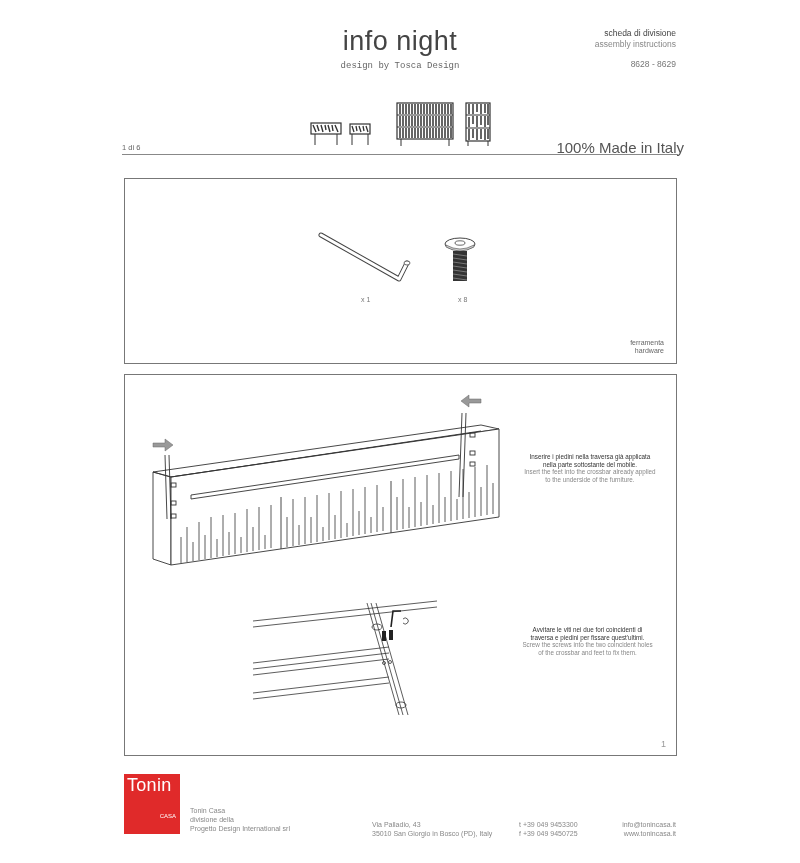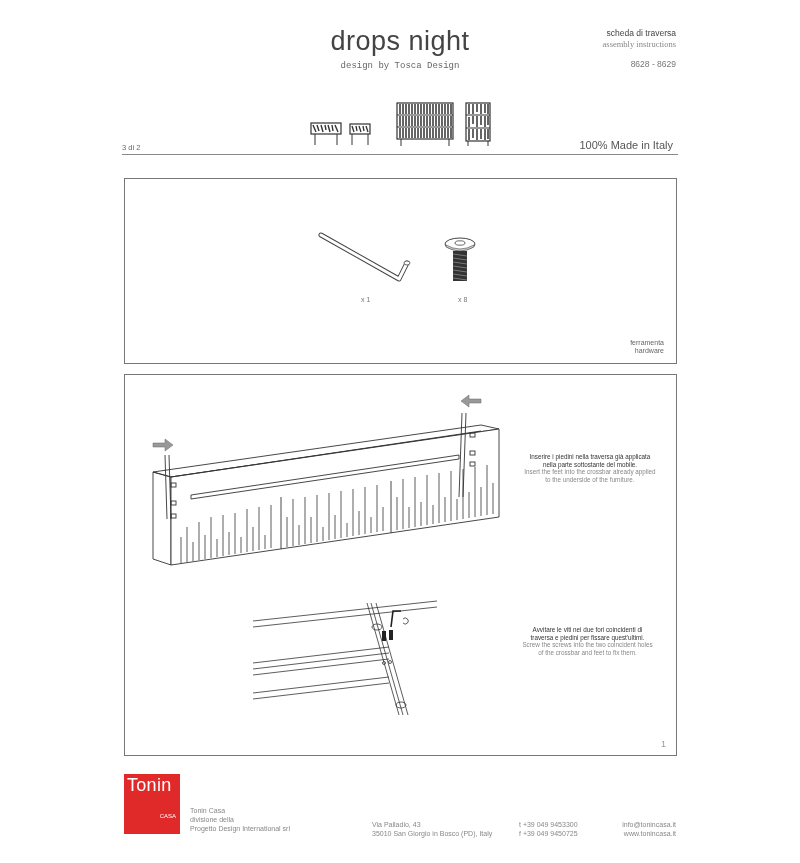--- a/index.html
+++ b/index.html
@@ -2,24 +2,24 @@
 <html><head>
 <meta charset="utf-8">
 <style>
   html, body { margin:0; padding:0; background:#ffffff; }
   body { width:800px; height:863px; position:relative; overflow:hidden; font-family:"Liberation Sans", sans-serif; color:#333; }
   .abs { position:absolute; }
   .title { left:0; width:800px; top:26px; text-align:center; font-size:27px; font-weight:300; color:#444; letter-spacing:0.5px; }
   .subtitle { left:0; width:800px; top:61px; text-align:center; font-size:9px; color:#666;font-family:Liberation Mono, monospace; }
   .hdr-right { right:124px; top:28px; text-align:right; font-size:8.5px; line-height:11px; }
   .hdr-right .it { color:#444; }
-  .hdr-right .en { color:#888;font-family:Liberation Serif, serif; }
+  .hdr-right .en { color:#888; }
   .code { right:124px; top:59px; font-size:8.5px; color:#777; text-align:center; }
   .pageno { left:122px; top:143px; font-size:7.5px; color:#666; }
-  .made { right:127px; top:139px; font-size:11px; color:#555; }
+  .made { right:116px; top:139px; font-size:15px; color:#555; }
   .hrule { left:122px; width:556px; top:154px; height:1px; background:#888; }
   .panel { border:1px solid #777; background:#fff; }
   .p1 { left:124px; top:178px; width:551px; height:184px; }
   .p2 { left:124px; top:374px; width:551px; height:380px; }
   .qty { font-size:7px; color:#777; }
   .label-hw { right:12px; bottom:8px; text-align:right; font-size:7px; line-height:8px; color:#666; }
   .instr { text-align:center; font-size:6.3px; line-height:7.6px; }
   .instr .it { color:#333; }
   .instr .en { color:#888; }
   .stepno { right:10px; bottom:6px; font-size:9px; color:#999; }
@@ -29,24 +29,24 @@
   .foot { font-size:7px; line-height:9px; color:#888; }
   .foot-company { left:190px; top:806px; }
   .foot-addr { left:372px; top:820px; }
   .foot-phone { left:519px; top:820px; }
   .foot-web { right:124px; top:820px; text-align:right; }
   svg { position:absolute; }
 </style>
 </head>
 <body>
 
-<div class="abs title">drops night</div>
+<div class="abs title">info night</div>
 <div class="abs subtitle">design by Tosca Design</div>
 <div class="abs hdr-right">
-  <div class="it">scheda di traversa</div>
+  <div class="it">scheda di divisione</div>
   <div class="en">assembly instructions</div>
 </div>
 <div class="abs code">8628 - 8629</div>
 
 <svg style="left:310px;top:122px" width="32" height="24" viewBox="0 0 32 24">
   <rect x="1" y="1" width="30" height="11" fill="#fff" stroke="#333" stroke-width="1.2"></rect>
   <path d="M3 3 L6 10 M7 3 L9 9 M11 3 L13 10 M15 3 L16 8 M18 3 L20 10 M22 3 L23 9 M25 3 L28 10" stroke="#333" stroke-width="1.4"></path>
   <line x1="5" y1="12" x2="5" y2="23" stroke="#333"></line>
     <line x1="27" y1="12" x2="27" y2="23" stroke="#333"></line>
 </svg>
@@ -74,21 +74,21 @@
     <line x1="1" y1="26" x2="25" y2="26" stroke="#333"></line>
   <g stroke="#333" stroke-width="1.5">
     <path d="M4 2v10M8 2v10M12 2v8M16 2v10M20 2v9M23 2v10"></path>
     <path d="M4 15v10M8 14v8M12 14v11M16 14v9M20 14v11M23 14v9"></path>
     <path d="M4 27v11M8 27v9M12 27v11M16 27v10M20 27v11M23 27v10"></path>
   </g>
   <line x1="3" y1="39" x2="3" y2="44" stroke="#333"></line>
     <line x1="23" y1="39" x2="23" y2="44" stroke="#333"></line>
 </svg>
 
-<div class="abs pageno">3 di 2</div>
+<div class="abs pageno">1 di 6</div>
 <div class="abs made">100% Made in Italy</div>
 <div class="abs hrule"></div>
 
 <div class="abs panel p1">
   <svg style="left:190px;top:50px" width="100" height="60" viewBox="0 0 100 60">
     <path d="M6 6 L84 50 L92 34" fill="none" stroke="#444" stroke-width="5" stroke-linejoin="round" stroke-linecap="round"></path>
     <path d="M6 6 L84 50 L92 34" fill="none" stroke="#fff" stroke-width="3" stroke-linejoin="round" stroke-linecap="round"></path>
     <ellipse cx="92" cy="34" rx="3" ry="2" fill="#fff" stroke="#444" stroke-width="0.8"></ellipse>
   </svg>
   <div class="abs qty" style="left:236px;top:117px">x 1</div>

